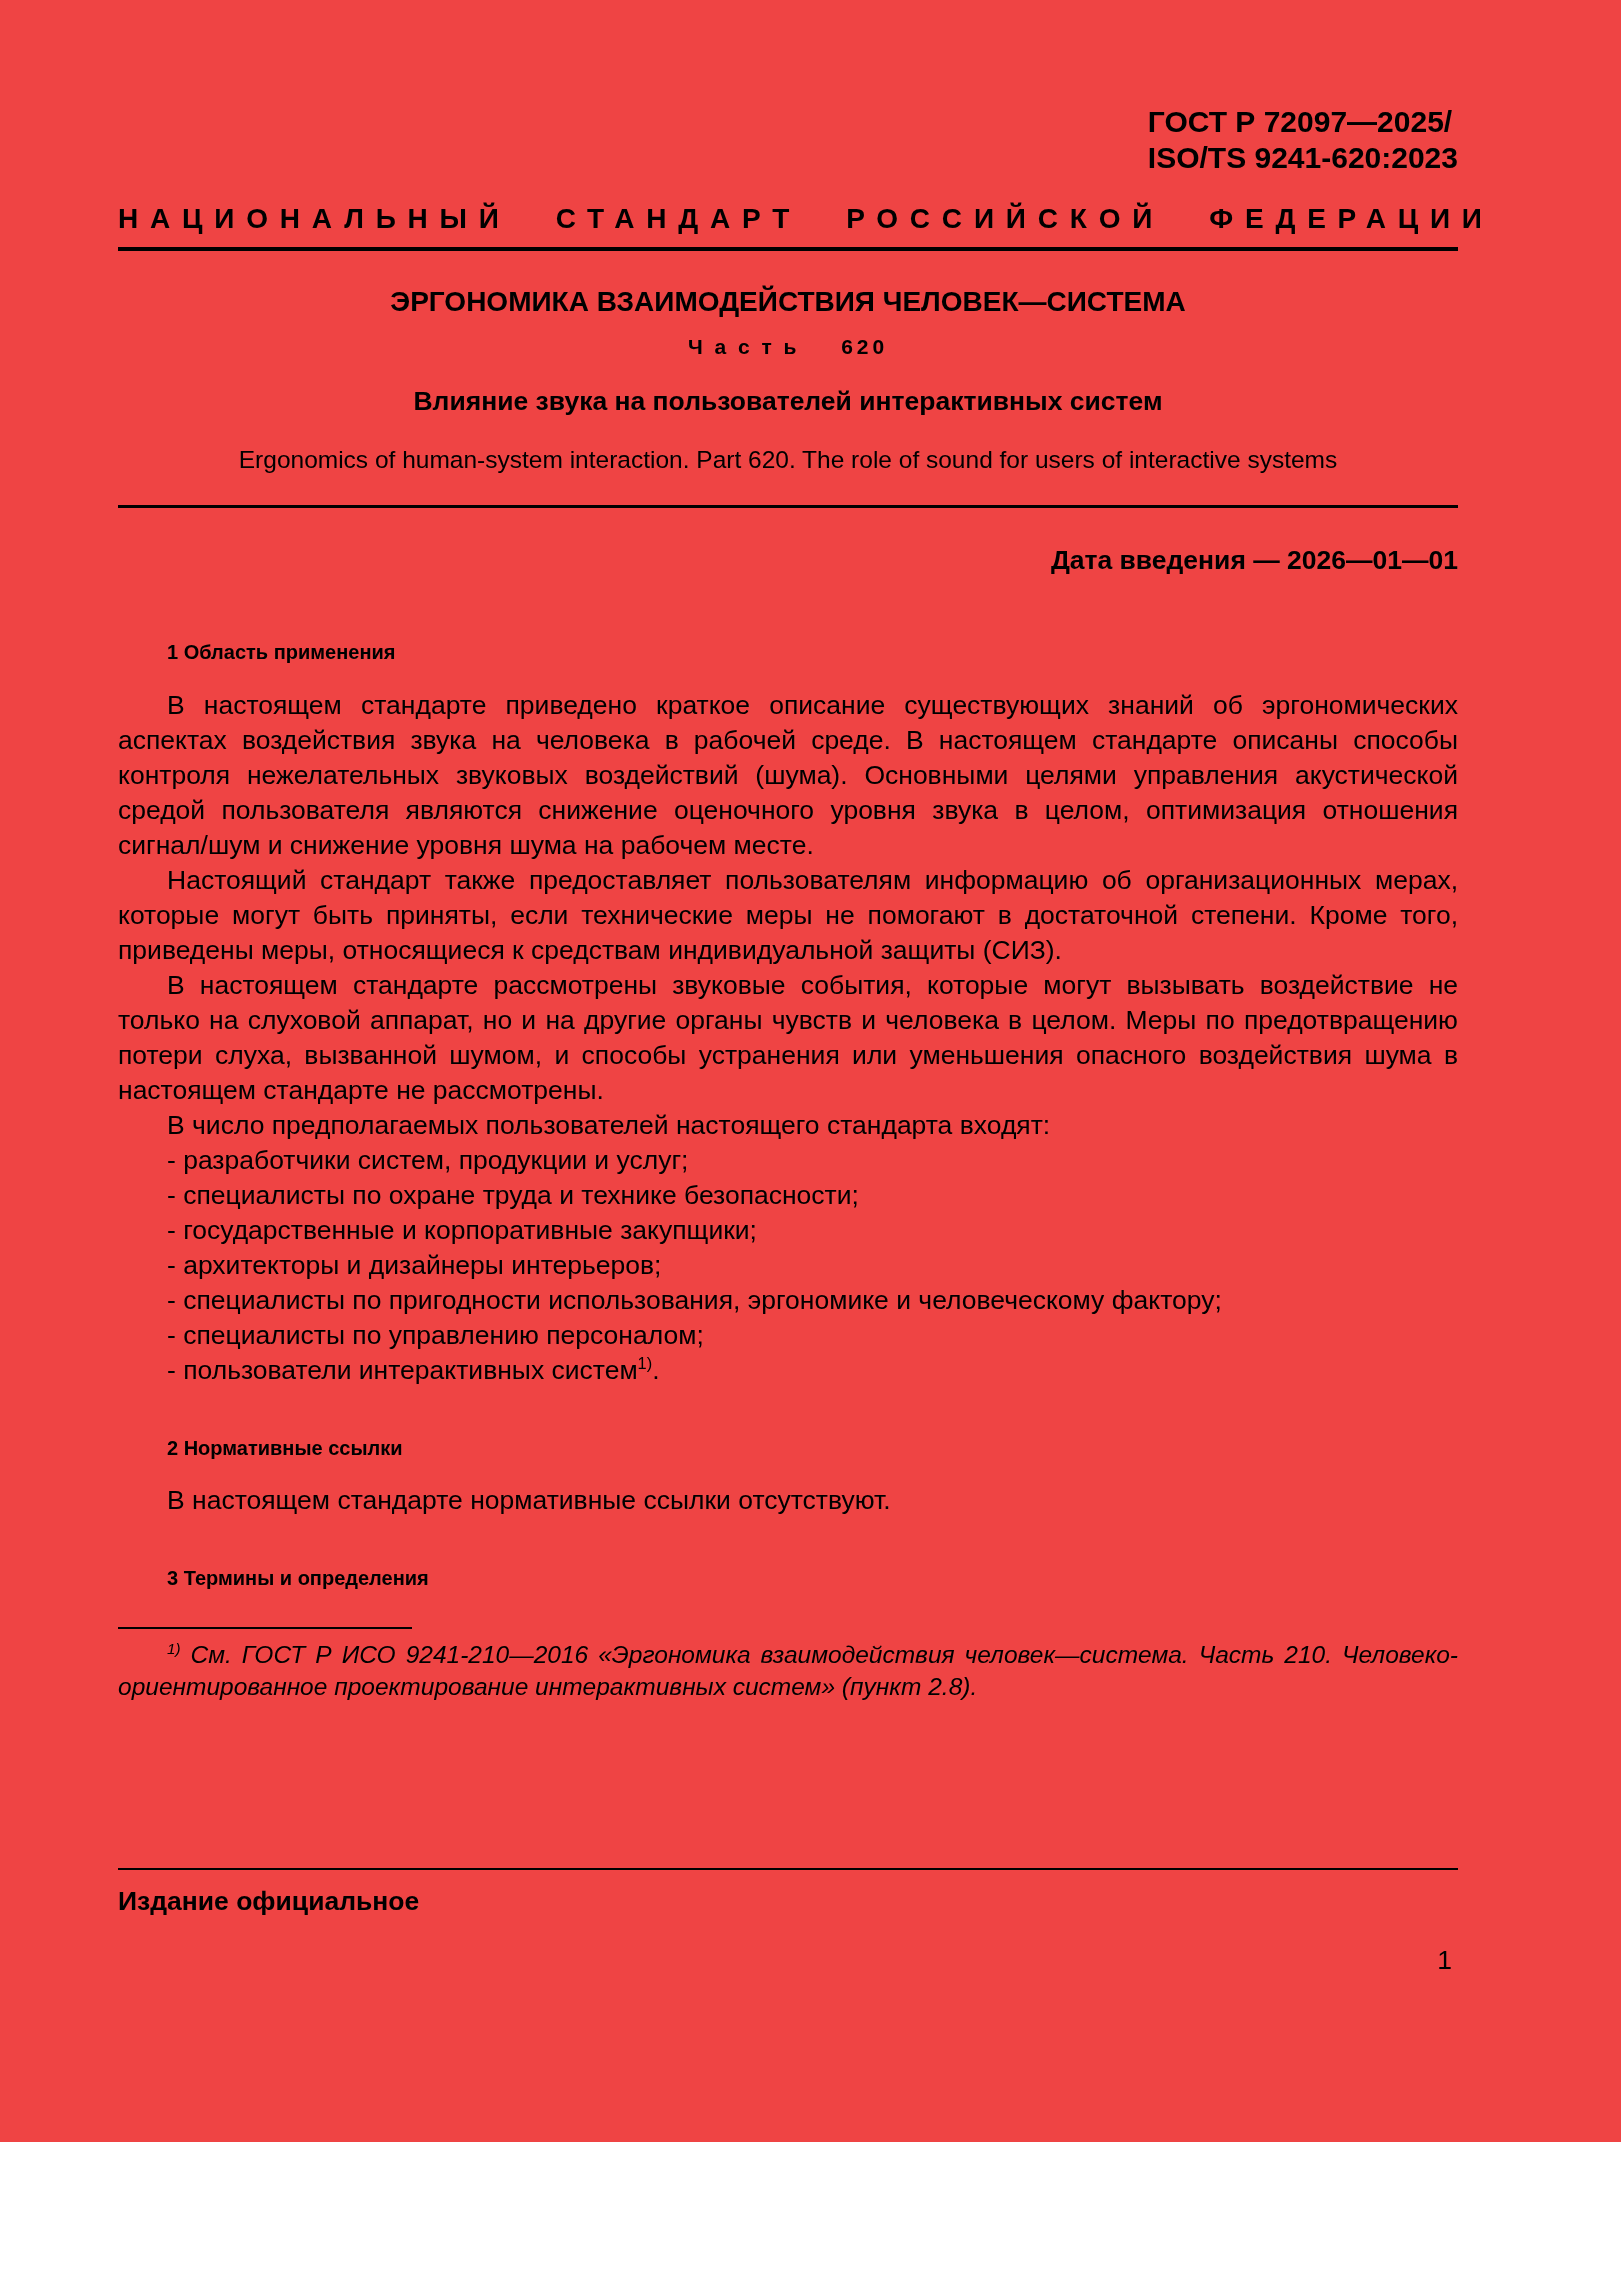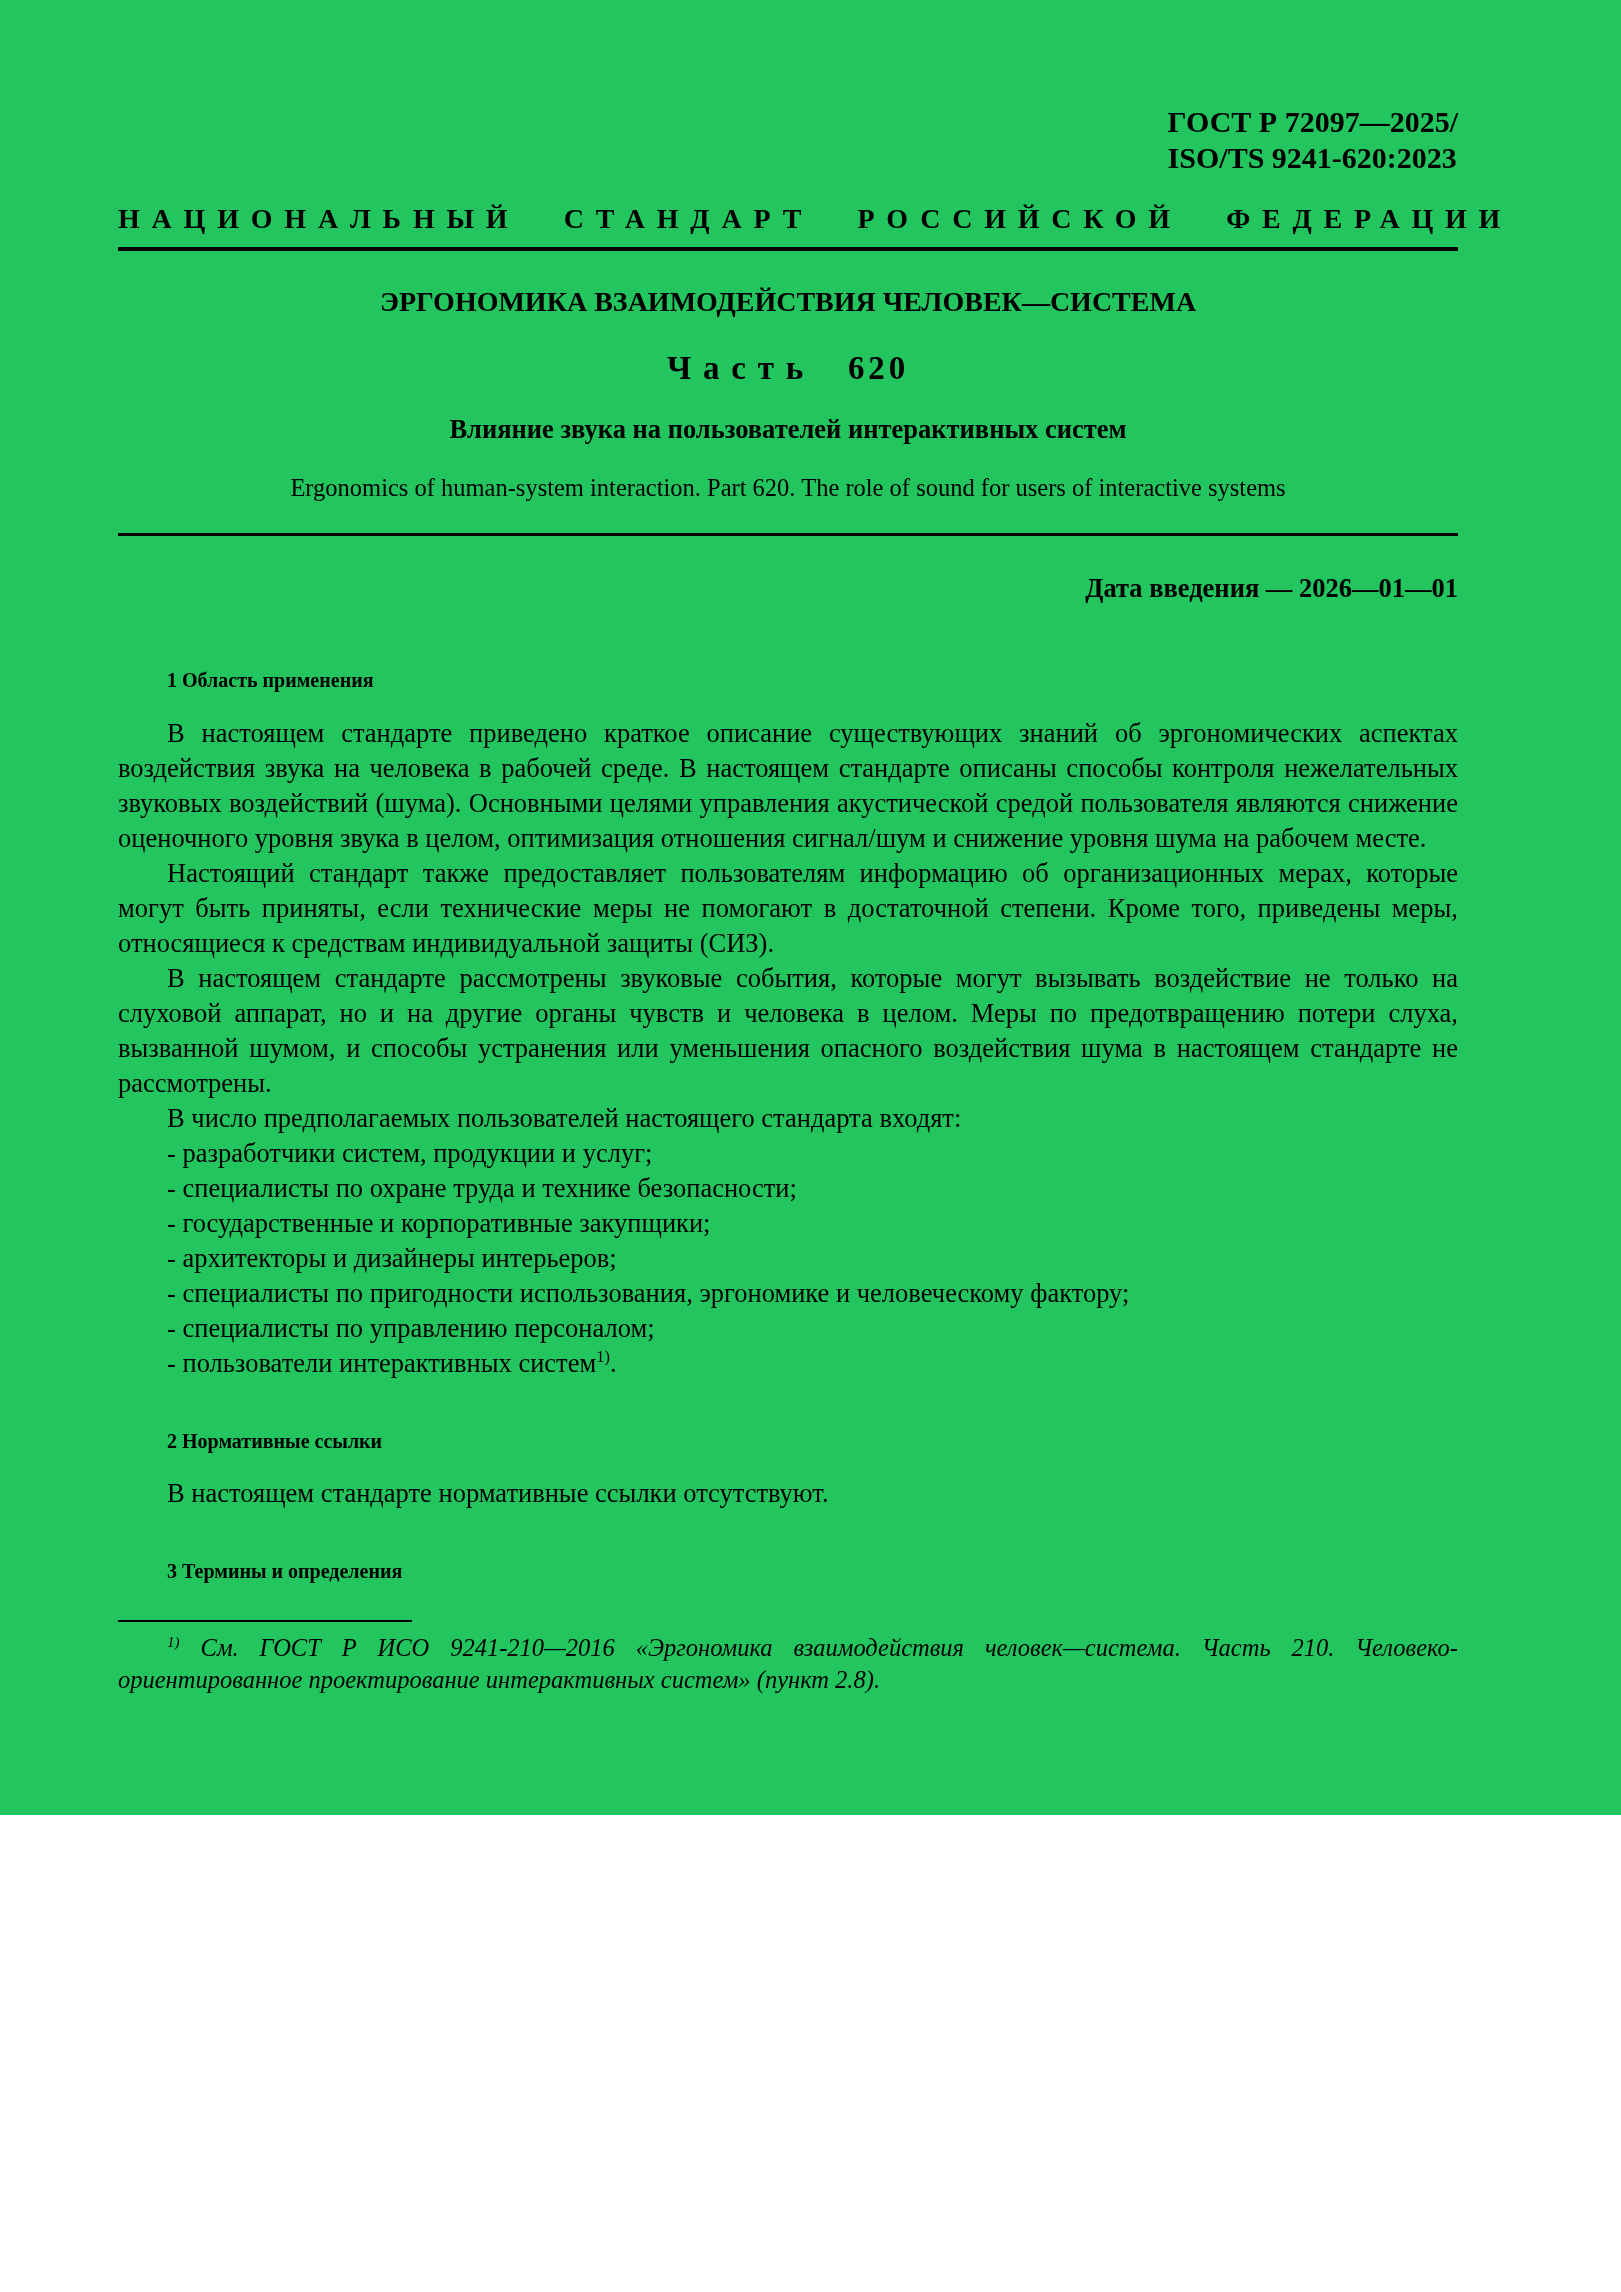--- a/index.html
+++ b/index.html
@@ -1,23 +1,23 @@
 <!DOCTYPE html>
 <html><head>
 <meta charset="utf-8">
 <style>
   * { margin: 0; padding: 0; box-sizing: border-box; }
   html, body { background: #ffffff; }
   .page {
     position: relative;
     width: 1621px;
-    height: 1815px;
-    background: #22c55e;
+    height: 2142px;
+    background: #ef4444;
     color: #000000;
-    font-family: Liberation Serif, serif;
+    font-family: Liberation Sans, sans-serif;
     overflow: hidden;
   }
   .content {
     padding: 104px 163px 0 118px;
   }
   
   .doc-code {
     width: max-content;
     margin-left: auto;
     font-weight: bold;
@@ -37,21 +37,21 @@
   .rule { background: #000; }
   .rule-thick { height: 3.9px; margin-top: 11.8px; }
   .rule-mid { height: 2.9px; margin-top: 31px; }
   
   .title-block { text-align: center; }
   .title-main {
     margin-top: 35px;
     font-weight: bold;
     font-size: 28px;
   }
-  .title-part { margin-top: 32px; font-weight: bold; font-size: 33px; }
+  .title-part { margin-top: 17px; font-weight: bold; font-size: 21px; }
   .part-label { letter-spacing: 11.8px; margin-right: 33px; }
   .part-number { letter-spacing: 3.9px; }
   .title-sub { margin-top: 27.4px; font-weight: bold; font-size: 26.5px; }
   .title-en { margin-top: 29px; font-size: 24.5px; }
   .date-line {
     margin-top: 37px;
     text-align: right;
     font-weight: bold;
     font-size: 26.5px;
   }

